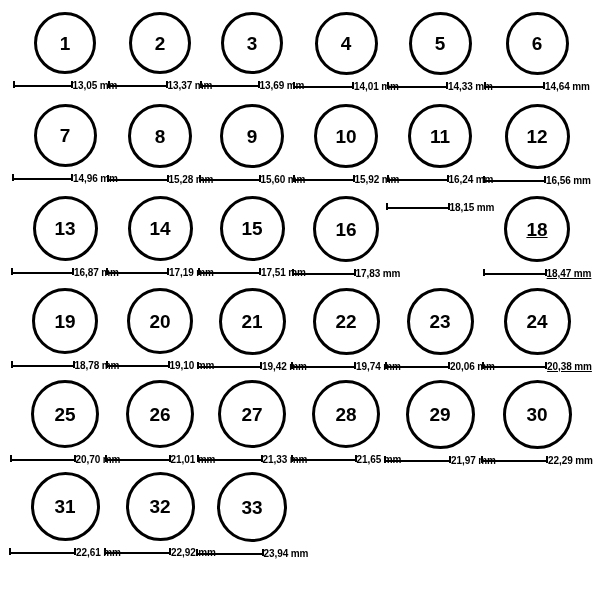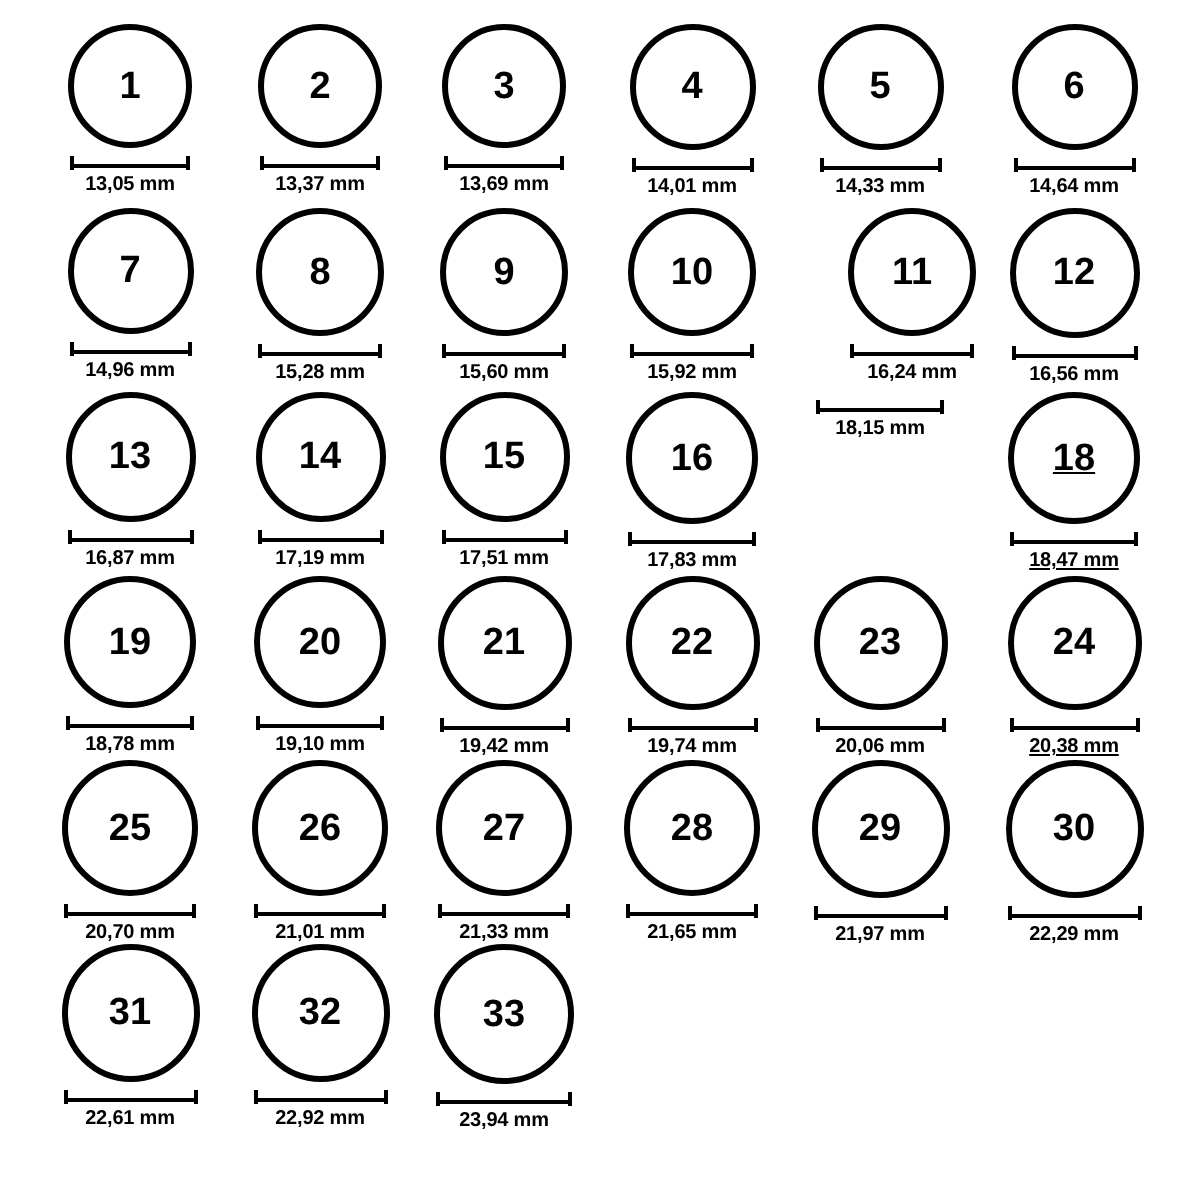--- a/index.html
+++ b/index.html
@@ -36,21 +36,21 @@
   }
   .ring-size {
     font-weight: bold;
     color: #000000;
     line-height: 1;
     font-family: "Liberation Sans", sans-serif;
   }
   .dim-wrap {
     position: relative;
     display: flex;
-    flex-direction: column;
+    flex-direction: row;
     align-items: center;
   }
   .dim-bar {
     position: relative;
     height: 7px;
     border-left: 2px solid #000000;
     border-right: 2px solid #000000;
     box-sizing: border-box;
   }
   .dim-bar::before {
@@ -158,21 +158,21 @@
     </div>
     <div class="ring-cell" style="left: 298px; top: 104px; width: 96px;">
       <div class="ring-circle" style="width: 64px; height: 64px;">
         <span class="ring-size" style="font-size: 19px;">10</span>
       </div>
       <div class="dim-wrap" style="margin-top: 4px;">
         <div class="dim-bar" style="width: 62px;"></div>
         <div class="dim-label">15,92 mm</div>
       </div>
     </div>
-    <div class="ring-cell" style="left: 408px; top: 104px; width: 96px;">
+    <div class="ring-cell" style="left: 392px; top: 104px; width: 96px;">
       <div class="ring-circle" style="width: 64px; height: 64px;">
         <span class="ring-size" style="font-size: 19px;">11</span>
       </div>
       <div class="dim-wrap" style="margin-top: 4px;">
         <div class="dim-bar" style="width: 62px;"></div>
         <div class="dim-label">16,24 mm</div>
       </div>
     </div>
     <div class="ring-cell" style="left: 489px; top: 104px; width: 96px;">
       <div class="ring-circle" style="width: 65px; height: 65px;">

